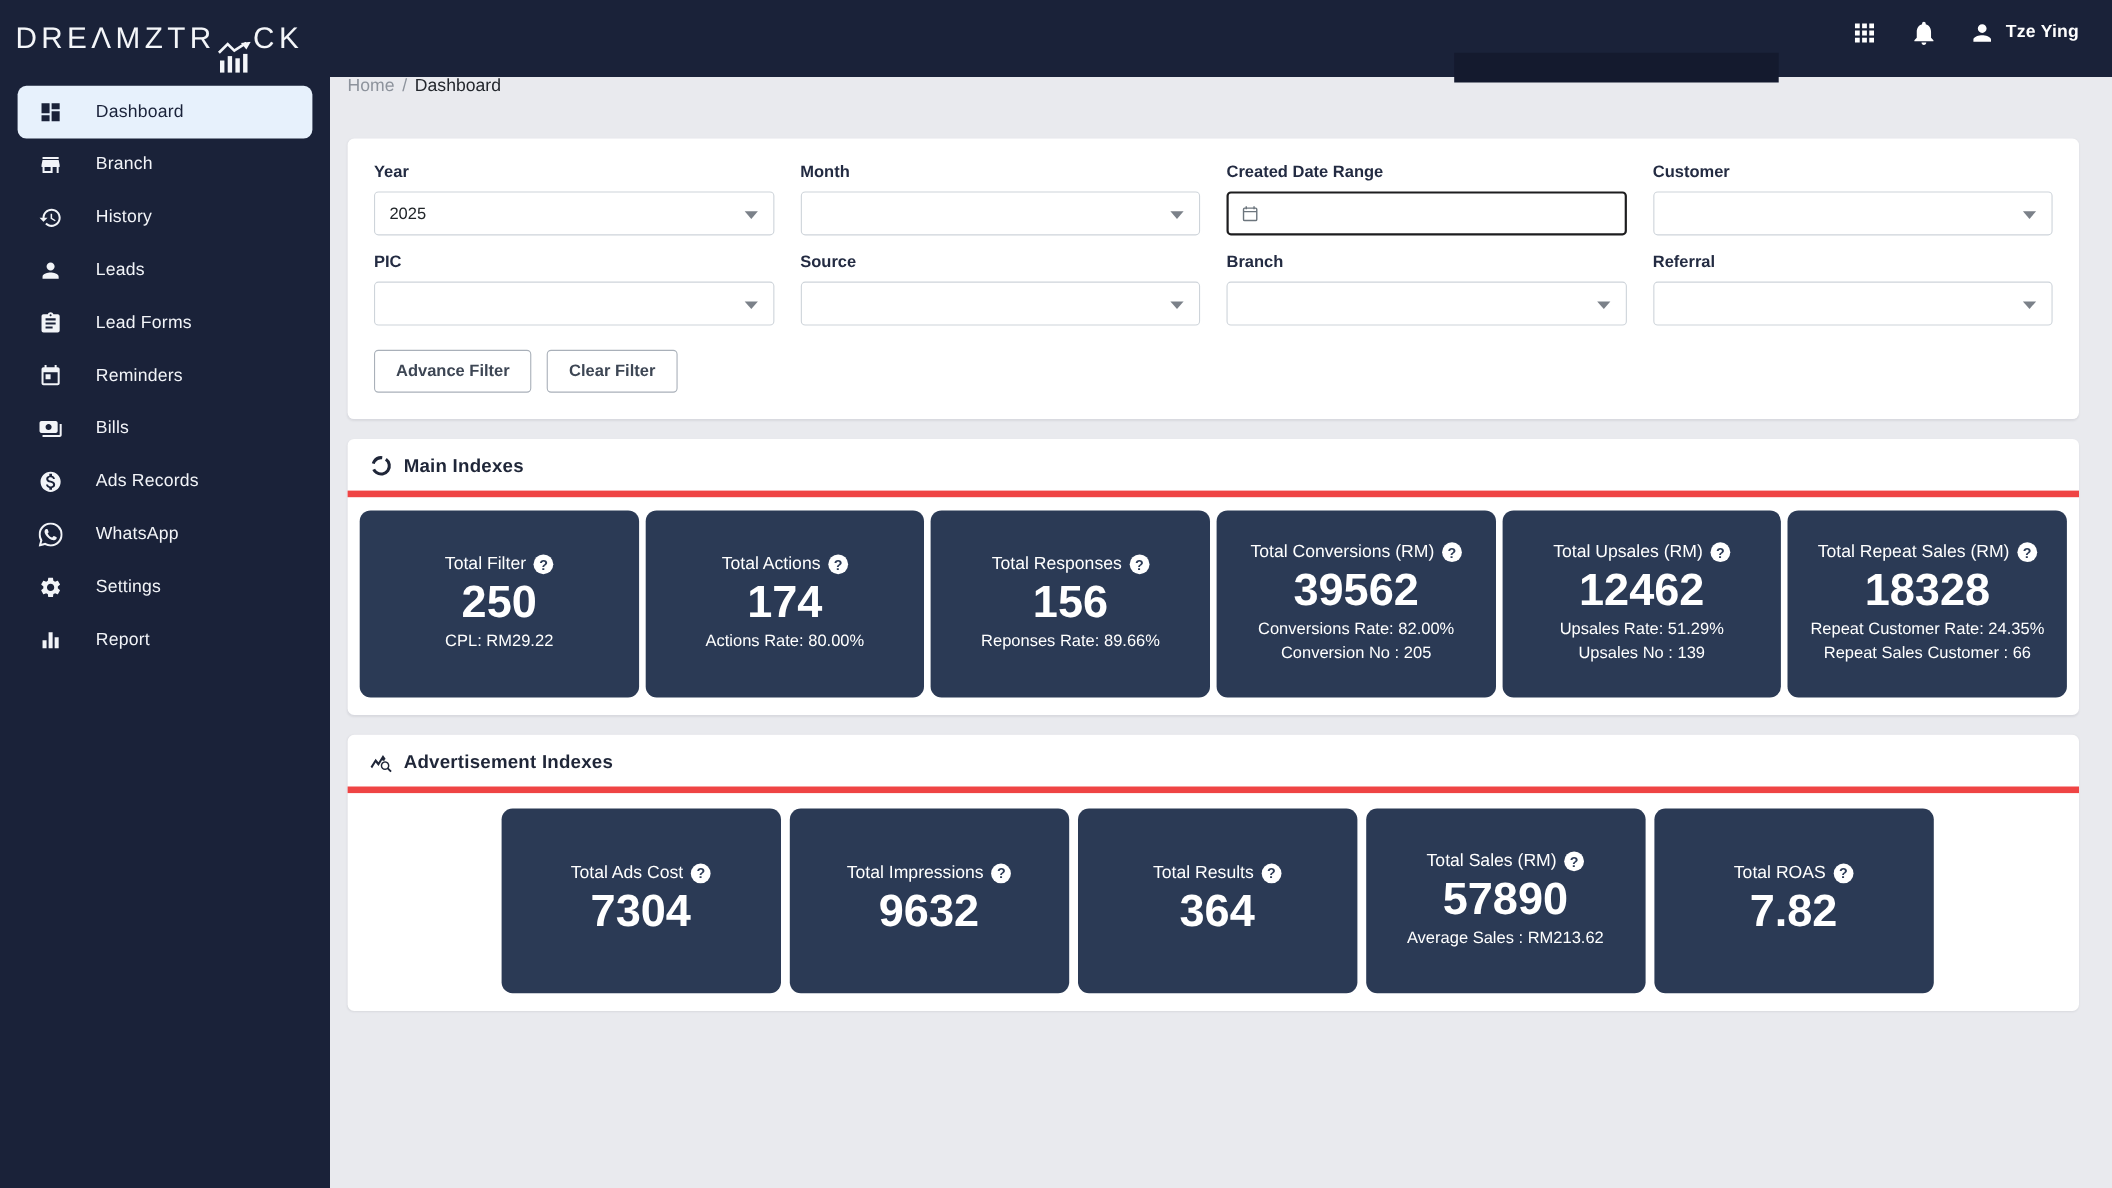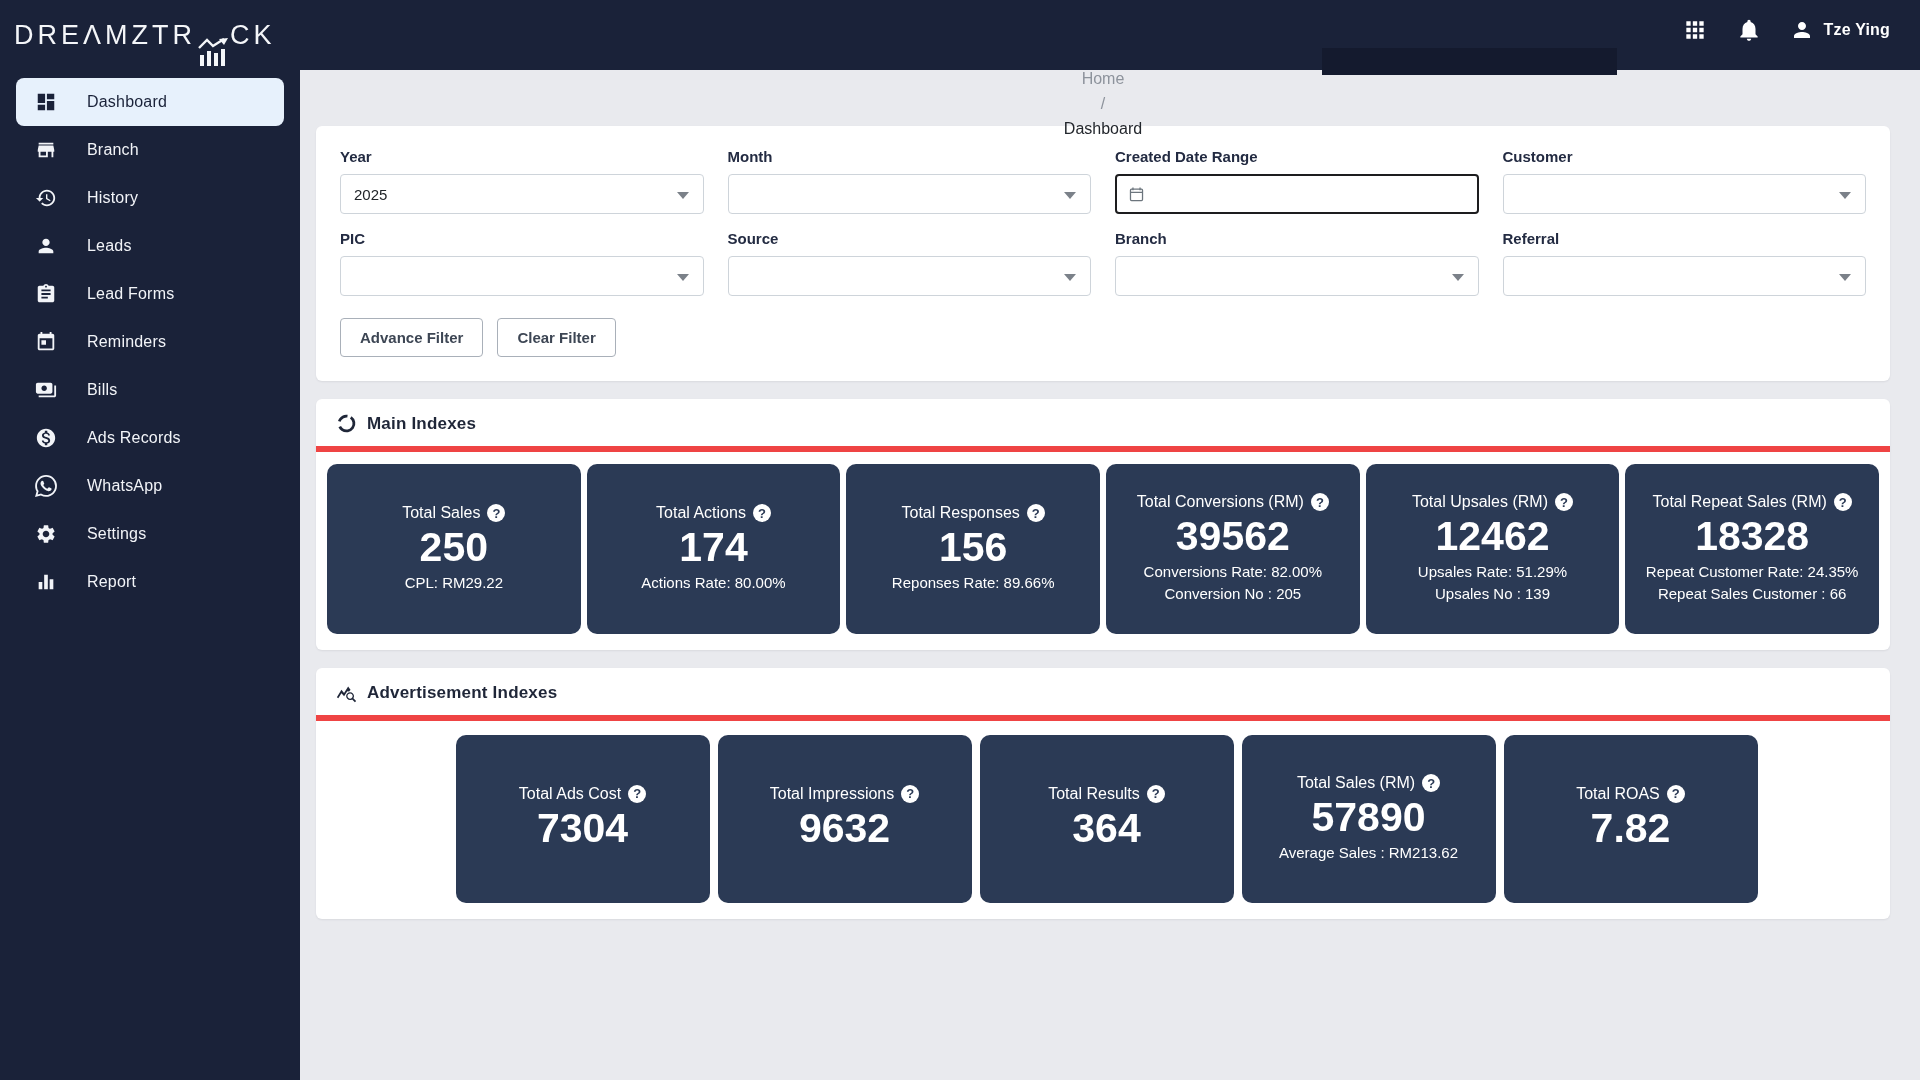--- a/index.html
+++ b/index.html
@@ -22,21 +22,21 @@
   .logo-chart { width:32px; height:30px; margin:0 1px 2px 1px; align-self:flex-end; }
   .nav { padding-top:8px; }
   .nav-item { height:48px; margin:0 16px; border-radius:8px; display:flex; align-items:center; padding-left:19px; color:#f2f4f8; cursor:pointer; }
   .nav-item .nav-icon { width:22px; height:22px; flex:0 0 22px; display:inline-flex; }
   .nav-item .nav-icon svg { width:100%; height:100%; fill:currentColor; }
   .nav-item .nav-label { margin-left:30px; font-size:16px; font-weight:500; letter-spacing:.2px; }
   .nav-item.active { background:#e7f1fc; color:#1a2239; }
 
   
   .content { position:absolute; left:300px; top:70px; width:1620px; height:1010px; background:#e9eaee; padding:0 30px 0 16px; overflow:hidden; }
-  .breadcrumb { height:56px; display:flex; align-items:center; font-size:16px; gap:7px;flex-direction:column; }
+  .breadcrumb { height:56px; display:flex; align-items:flex-start; font-size:16px; gap:7px; }
   .crumb-home { color:#8d939c; cursor:pointer; }
   .crumb-sep { color:#8d939c; }
   .crumb-current { color:#23272d; font-weight:500; }
 
   .panel { background:#ffffff; border-radius:6px; box-shadow:0 1px 2px rgba(20,26,46,.08); }
 
   
   .filter-panel { padding:22px 24px 24px 24px; }
   .filter-grid { display:grid; grid-template-columns:repeat(4,1fr); column-gap:24px; row-gap:16px; }
   .f-label { font-size:15px; font-weight:700; color:#232b42; margin-bottom:9px; }
@@ -284,21 +284,21 @@
       <span class="ph-icon">
         <svg viewBox="0 0 24 24">
             <circle cx="12" cy="12" r="8.5" fill="none" stroke="#1f2638" stroke-width="3.2" stroke-dasharray="31 6 12 4.4" transform="rotate(-55 12 12)"></circle>
           </svg>
       </span>
       <span class="panel-title">Main Indexes</span>
     </div>
     <div class="cards-main">
       <div class="stat-card">
         <div class="stat-title-row">
-          <span class="stat-title">Total Sales</span>
+          <span class="stat-title">Total Filter</span>
           <span class="help-badge">?</span>
         </div>
         <div class="stat-value">250</div>
         <div class="stat-line">CPL: RM29.22</div>
       </div>
       <div class="stat-card">
         <div class="stat-title-row">
           <span class="stat-title">Total Actions</span>
           <span class="help-badge">?</span>
         </div>

